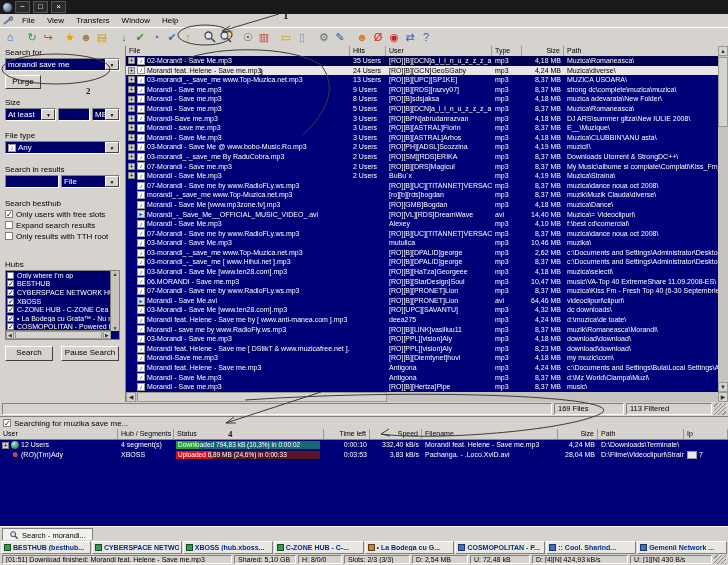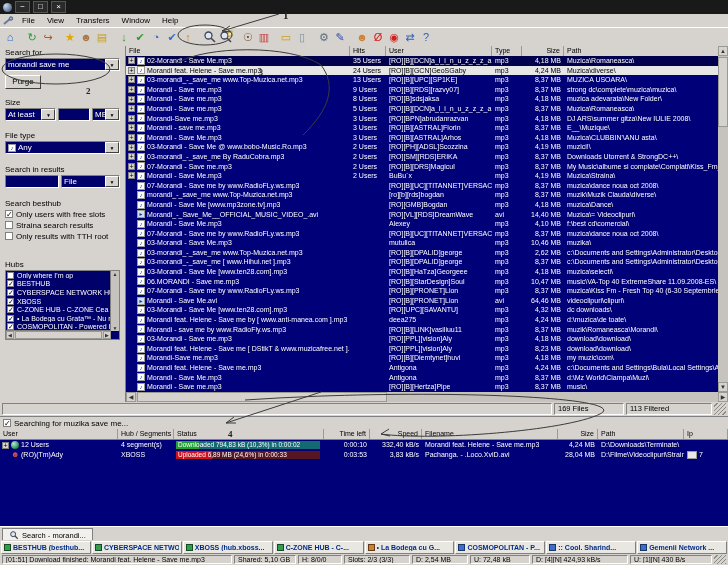--- a/index.html
+++ b/index.html
@@ -215,21 +215,21 @@
     </div>
   </div>
   <span class="lp-label" style="margin-top:11px">Search besthub</span>
   <div id="search-options">
       <div class="cbrow">
      <span class="cb">✓</span>
      <span>Only users with free slots</span>
       </div>
       <div class="cbrow">
      <span class="cb"></span>
-     <span>Straina search results</span>
+     <span>Expand search results</span>
       </div>
       <div class="cbrow">
      <span class="cb"></span>
      <span>Only results with TTH root</span>
       </div>
     </div>
   <span class="lp-label" style="margin-top:19px">Hubs</span>
   <div class="hubs-box">
     <div id="hubs-list" style="position:absolute;left:0;top:0;right:8px;">
         <div class="hub-row">
@@ -263,20 +263,24 @@
       </div>
     <div class="hl-vscroll">
         <span>▲</span>
         <span>▼</span>
       </div>
     <div class="hl-hscroll">
       <span class="sc-btn">◀</span>
         <span class="sc-thumb" style="flex:1;margin:0 1px"></span>
         <span class="sc-btn">▶</span>
     </div>
+  </div>
+  <div class="lp-buttons">
+    <span class="btn3d" style="width:46px;height:13px;line-height:12px">Search</span>
+    <span class="btn3d" style="width:56px;height:13px;line-height:12px">Pause Search</span>
   </div>
 </div>
 
 <div class="abs results">
   <div class="res-header" id="res-header">
       <span class="rh-cell" style="width:224px">File</span>
       <span class="rh-cell" style="width:36px">Hits</span>
       <span class="rh-cell" style="width:106px">User</span>
       <span class="rh-cell" style="width:30px">Type</span>
       <span class="rh-cell num" style="width:42px">Size</span>

